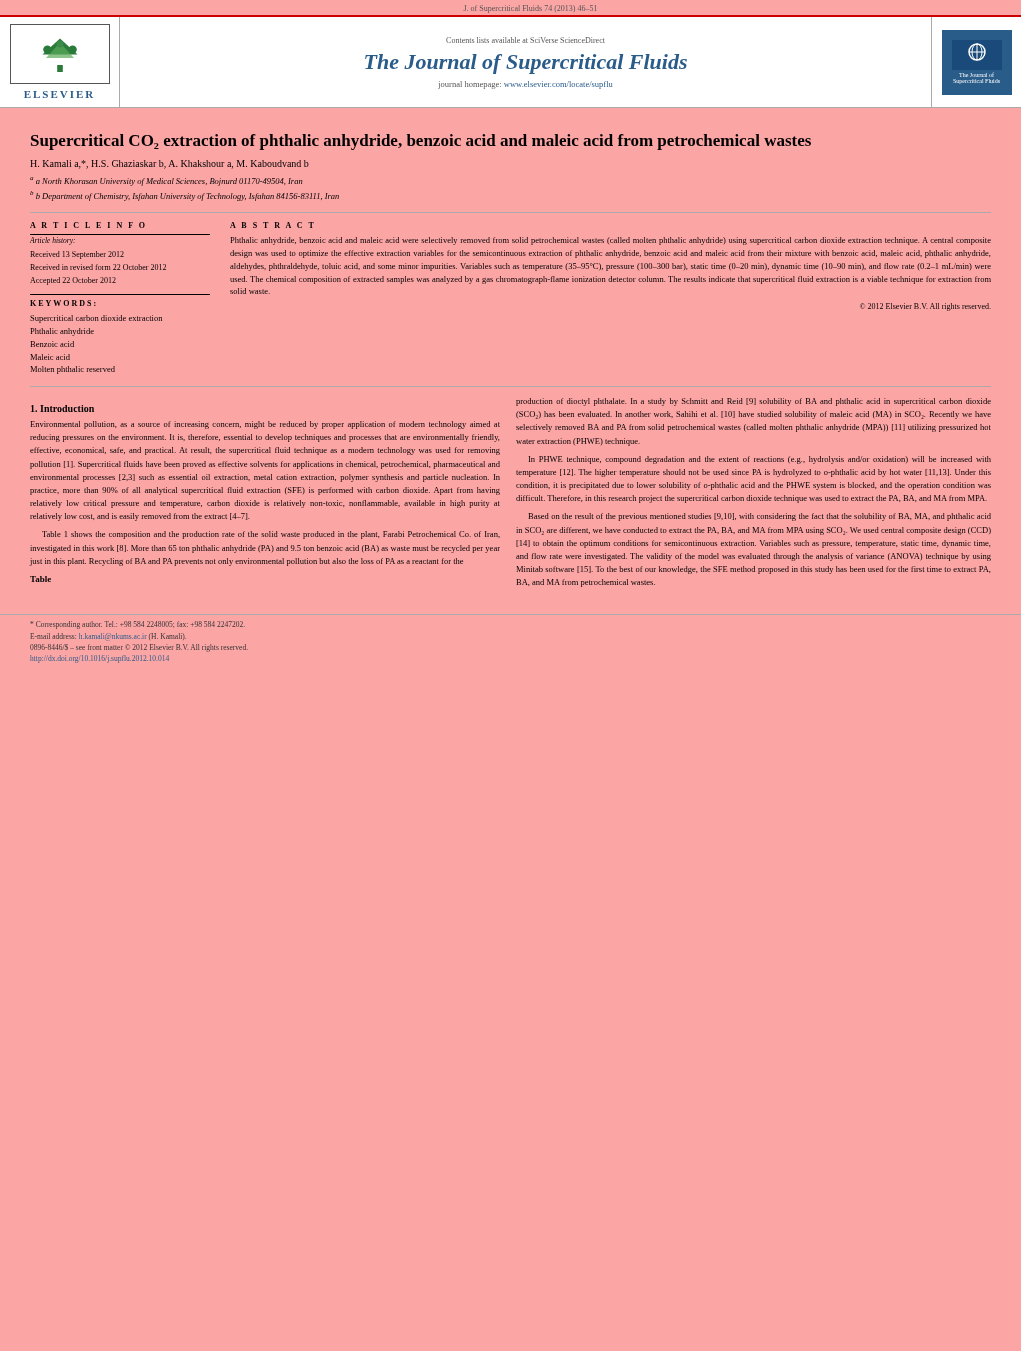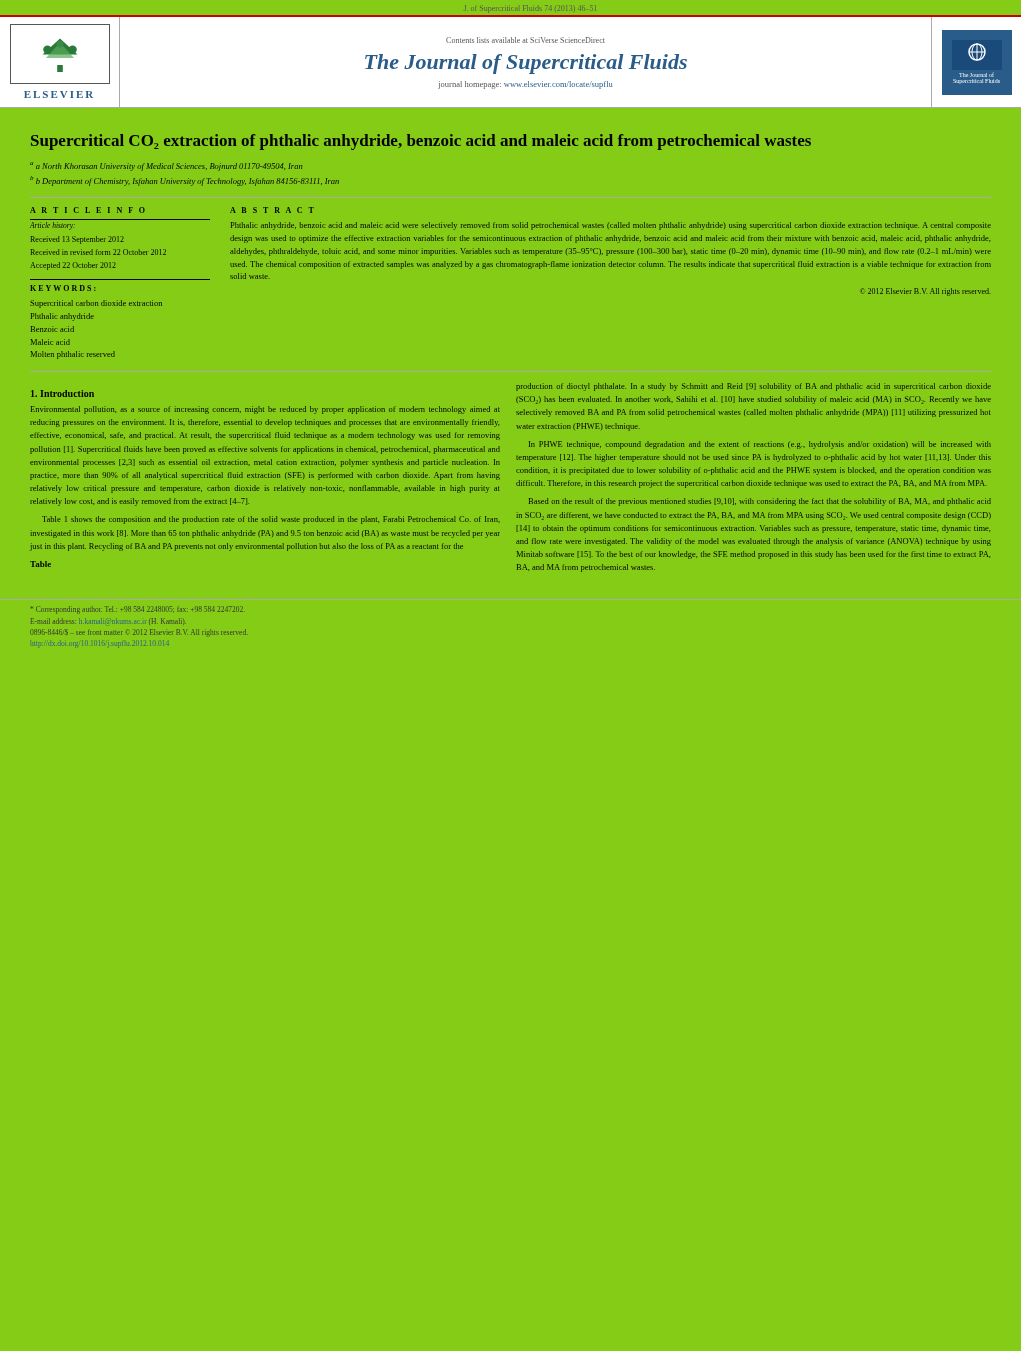--- a/index.html
+++ b/index.html
@@ -7,21 +7,21 @@
       font-family: 'Times New Roman', Times, serif;
       font-size: 9.5px;
       color: #000;
       background: #fff;
       width: 1021px;
       min-height: 1351px;
     }
     .page {
       width: 1021px;
       min-height: 1351px;
-      background: #84cc16;
+      background: #fca5a5;
       padding: 0;
     }
     
     .journal-header {
       border-bottom: 2px solid #c00;
       padding: 4px 8px 2px 8px;
       display: flex;
       justify-content: space-between;
       align-items: center;
     }
@@ -290,20 +290,23 @@
       </div>
     </div>
   </div>
 
   <div class="content-area">
 
     <div class="paper-title">
       <span>Supercritical CO₂ extraction of phthalic anhydride, benzoic acid and maleic acid from petrochemical wastes</span>
     </div>
 
+    <div class="authors">
+      <span>H. Kamali a,*, H.S. Ghaziaskar b, A. Khakshour a, M. Kaboudvand b</span>
+    </div>
 
     <div class="affiliations">
       <div>
         <sup>a</sup> <span>a North Khorasan University of Medical Sciences, Bojnurd 01170-49504, Iran</span>
       </div>
       <div>
         <sup>b</sup> <span>b Department of Chemistry, Isfahan University of Technology, Isfahan 84156-83111, Iran</span>
       </div>
     </div>
 

